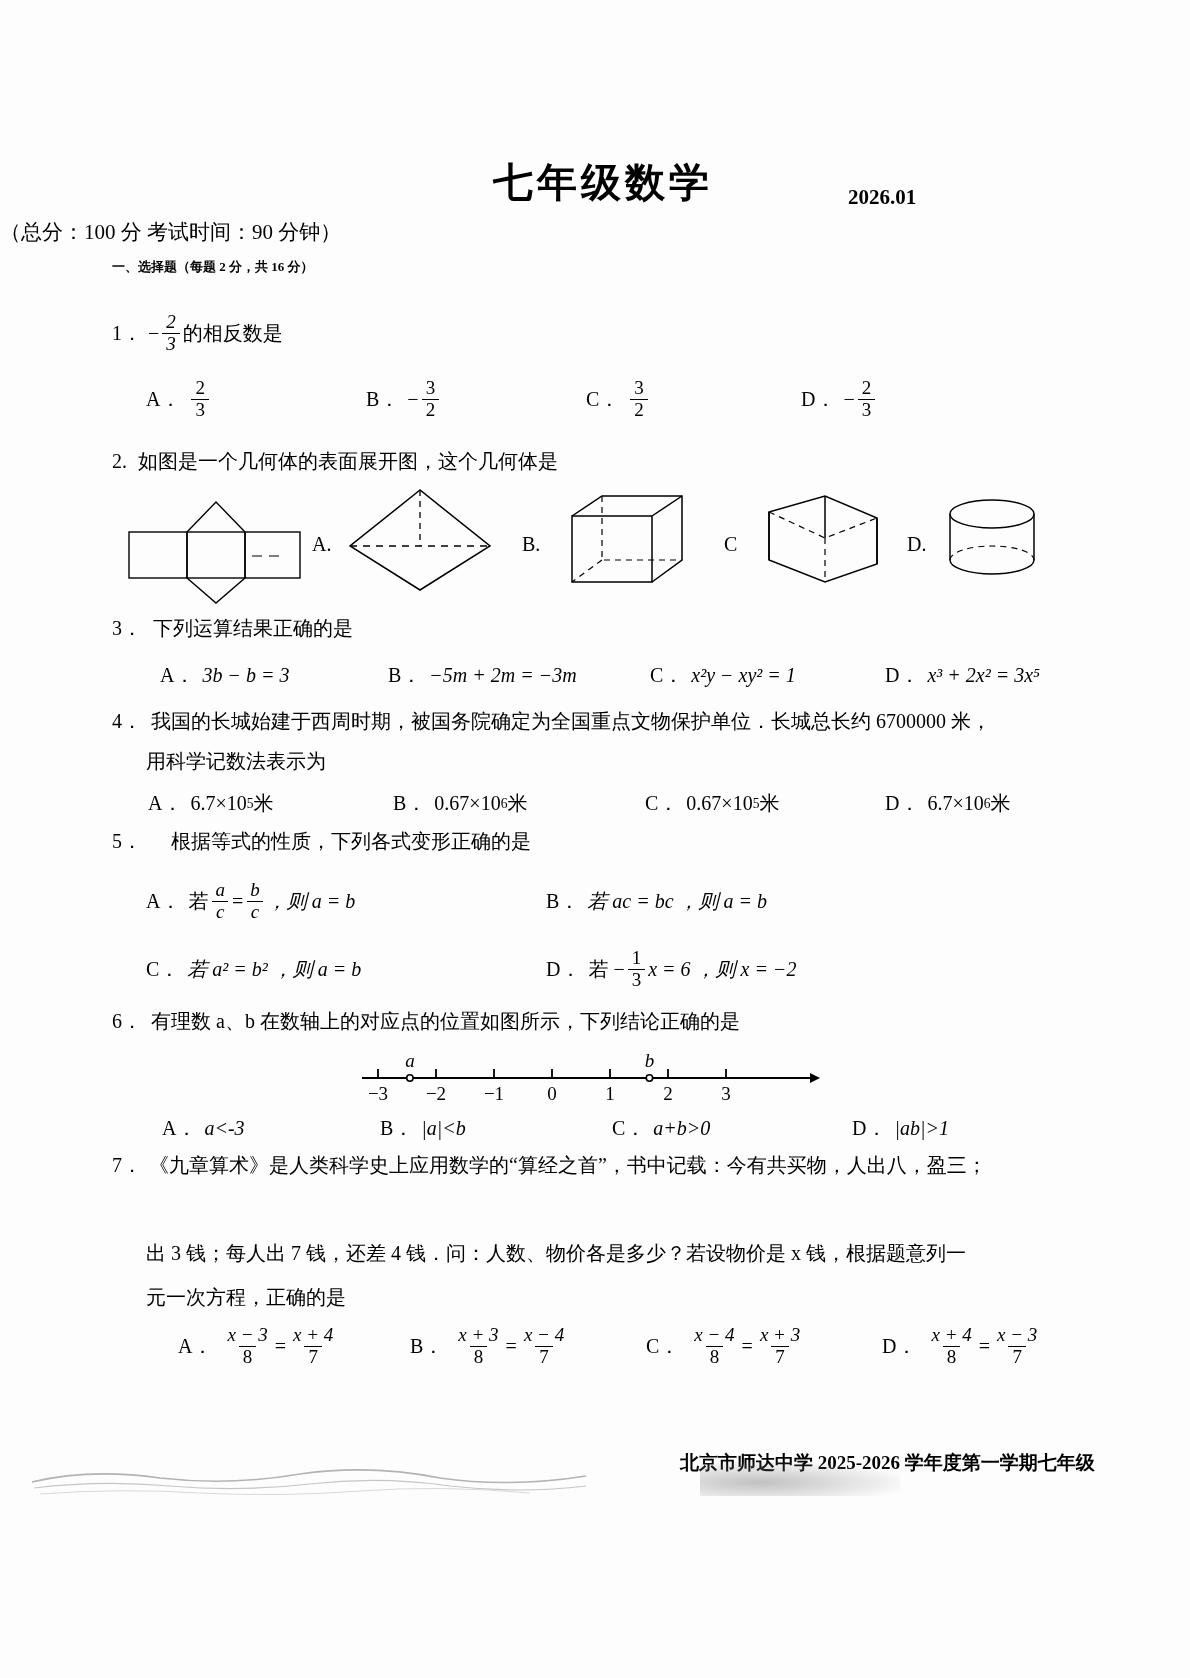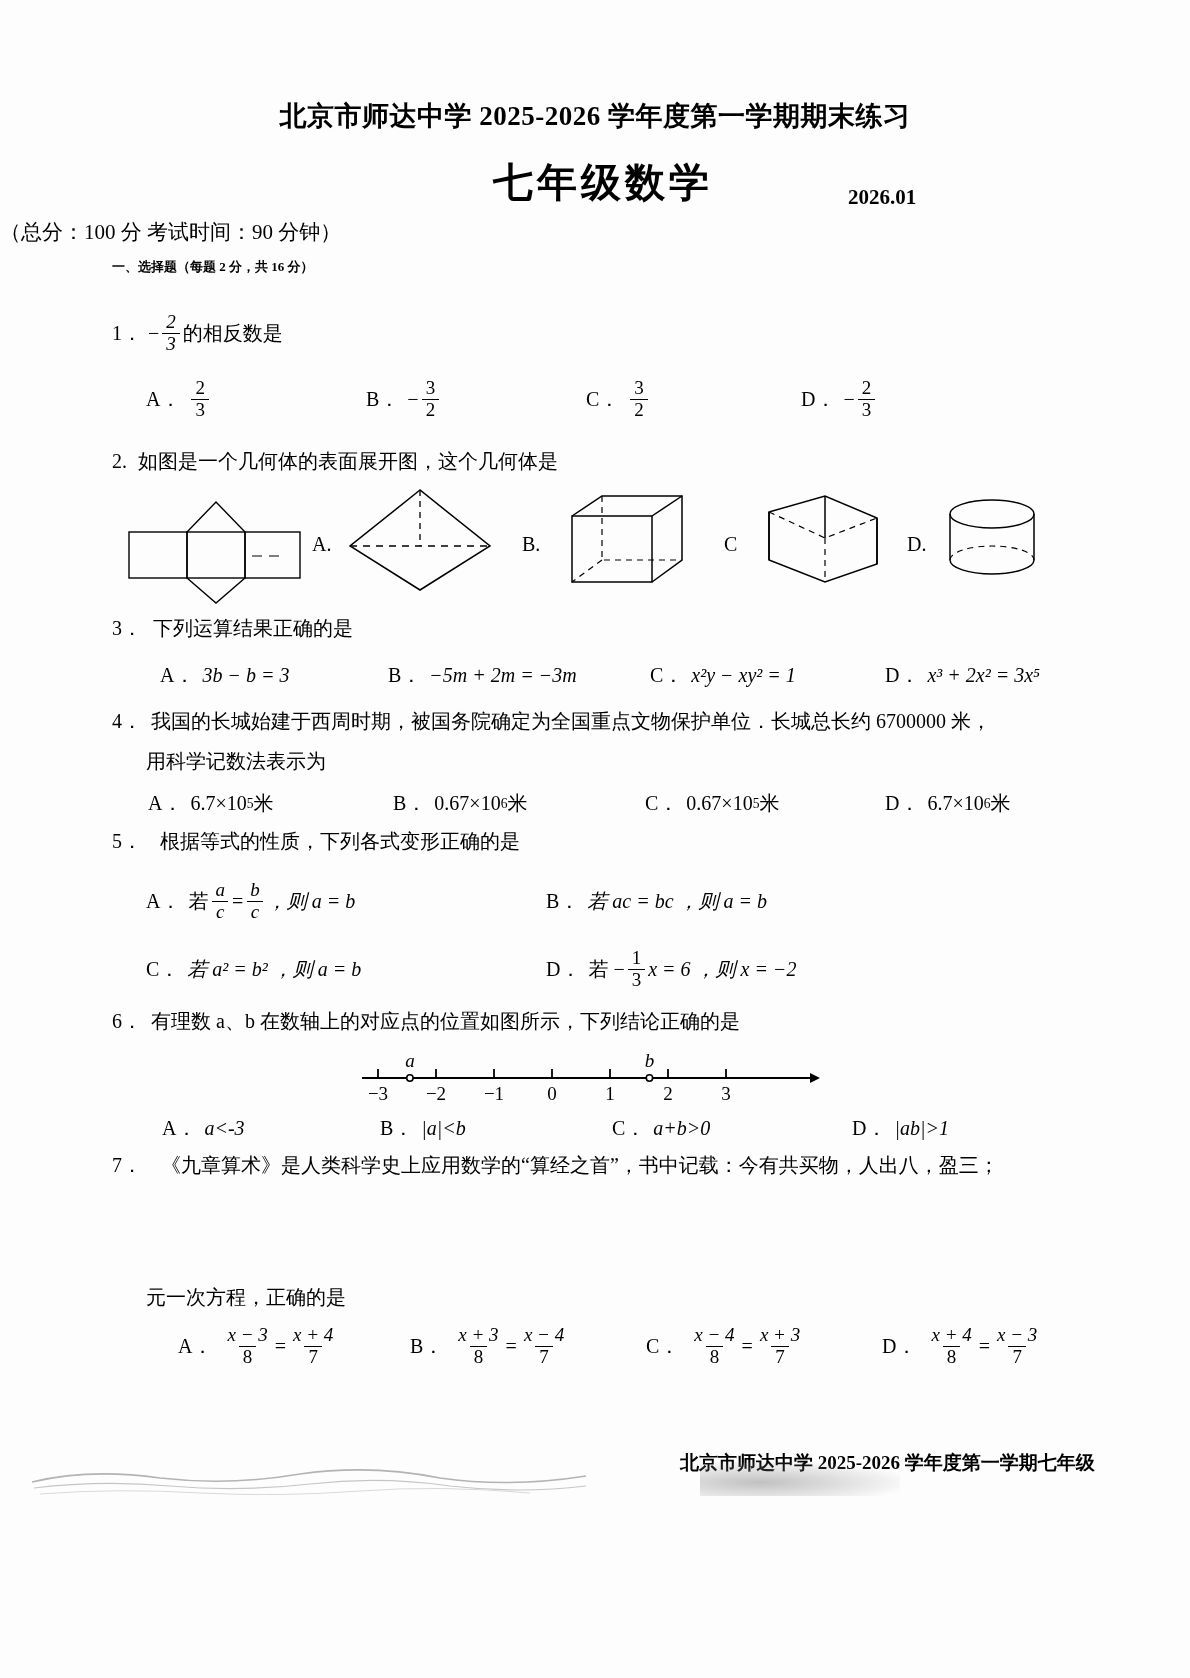--- a/index.html
+++ b/index.html
@@ -121,21 +121,20 @@
     top: 1540px;
     text-align: center;
     font-size: 26px;
   }
 </style>
 </head>
 <body>
 
 <div class="page">
 
-  <div class="doc-title">北京市师达中学 2025-2026 学年度第一学期期末练习</div>
   <div class="subject-title">七年级数学</div>
   <div class="exam-date">2026.01</div>
   <div class="exam-meta">（总分：100 分    考试时间：90 分钟）</div>
 
   <div class="section-head">一、选择题（每题 2 分，共 16 分）</div>
 
   <div class="q" style="left:112px; top:312px;">
     <span class="qtext" style="display:inline-flex; align-items:center;">
       <span>1．</span>
       <span style="margin-left:6px;">−</span>
@@ -320,21 +319,21 @@
       <span>6.7</span>
         <span>×</span>
         <span>10</span>
         <sup>6</sup>
         <span>米</span>
     </div>
   </div>
 
   <div class="q" style="left:112px; top:828px;">
     <span>5．</span>
-    <span style="margin-left:13px;">根据等式的性质，下列各式变形正确的是</span>
+    <span style="margin-left:24px;">根据等式的性质，下列各式变形正确的是</span>
   </div>
 
   <div class="opts" style="left:146px; top:880px; width:930px;">
     <div class="opt" style="width:400px;">
       <span class="lbl">A．</span>
       <span>若</span>
       <span class="frac">
         <span class="num it">a</span>
         <span class="den it">c</span>
       </span>
@@ -411,21 +410,24 @@
       <span class="it">a+b&gt;0</span>
     </div>
     <div class="opt">
       <span class="lbl">D．</span>
       <span class="it">|ab|&gt;1</span>
     </div>
   </div>
 
   <div class="q" style="left:112px; top:1152px;">
     <span>7．</span>
-    <span style="margin-left:14px;">《九章算术》是人类科学史上应用数学的“算经之首”，书中记载：今有共买物，人出八，盈三；</span>
+    <span style="margin-left:2px;">《九章算术》是人类科学史上应用数学的“算经之首”，书中记载：今有共买物，人出八，盈三；</span>
+  </div>
+  <div class="q" style="left:146px; top:1240px;">
+    <span>出 3 钱；每人出 7 钱，还差 4 钱．问：人数、物价各是多少？若设物价是 x 钱，根据题意列一</span>
   </div>
   <div class="q" style="left:146px; top:1284px;">
     <span>元一次方程，正确的是</span>
   </div>
 
   <div class="opts" style="left:178px; top:1325px; width:940px;">
     <div class="opt" style="width:232px;">
       <span class="lbl">A．</span>
       <span class="frac">
         <span class="num it">x − 3</span>

